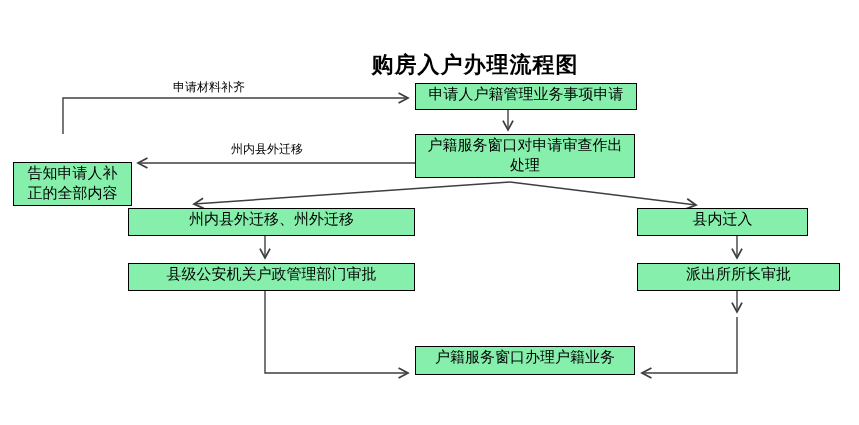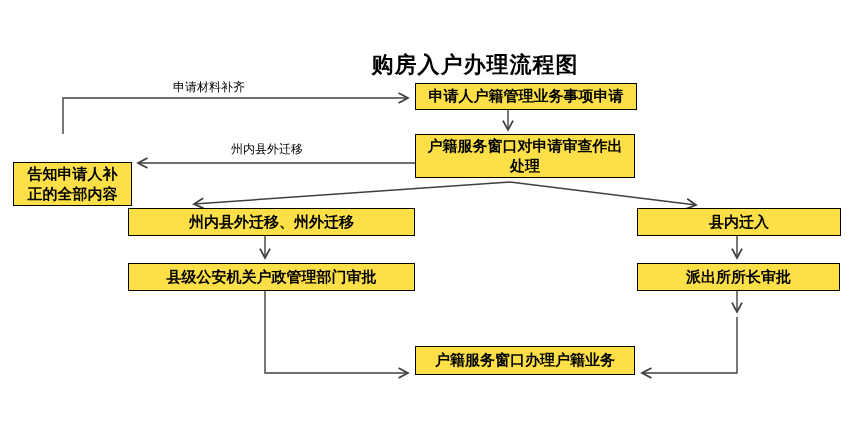--- a/index.html
+++ b/index.html
@@ -24,30 +24,29 @@
     text-align: center;
     font-size: 22px;
     font-weight: bold;
     letter-spacing: 1px;
     white-space: nowrap;
   }
   .node {
     position: absolute;
     box-sizing: border-box;
     border: 1px solid #000000;
-    background: #fde047;
+    background: #86efac;
     display: flex;
     flex-direction: column;
     align-items: center;
-    justify-content: center;
+    justify-content: flex-start;
     font-size: 15px;
     line-height: 1.35;
     text-align: center;
     white-space: nowrap;
-    font-weight: bold;
   }
   .node span { display: block; }
   .edge-label {
     position: absolute;
     font-size: 12px;
     text-align: right;
     white-space: nowrap;
   }
   svg.wires {
     position: absolute;
@@ -55,21 +54,21 @@
     top: 0;
     width: 859px;
     height: 425px;
     pointer-events: none;
   }
   
   #n-apply        { left: 415px; top: 83px;  width: 222px; height: 27px; }
   #n-review       { left: 415px; top: 134px; width: 220px; height: 44px; }
   #n-notify       { left: 13px;  top: 134px; width: 119px; height: 44px; margin-top: 28px; }
   #n-transfer-out { left: 128px; top: 208px; width: 287px; height: 28px; }
-  #n-transfer-in  { left: 637px; top: 208px; width: 204px; height: 28px; }
+  #n-transfer-in  { left: 637px; top: 208px; width: 171px; height: 28px; }
   #n-county       { left: 128px; top: 263px; width: 287px; height: 28px; }
   #n-station      { left: 637px; top: 263px; width: 203px; height: 28px; }
   #n-handle       { left: 415px; top: 346px; width: 220px; height: 29px; }
   #lbl-complete   { left: 120px; top: 79px;  width: 125px; }
   #lbl-incomplete { left: 178px; top: 141px; width: 125px; }
 </style>
 </head>
 <body>
 
 <div class="canvas">

